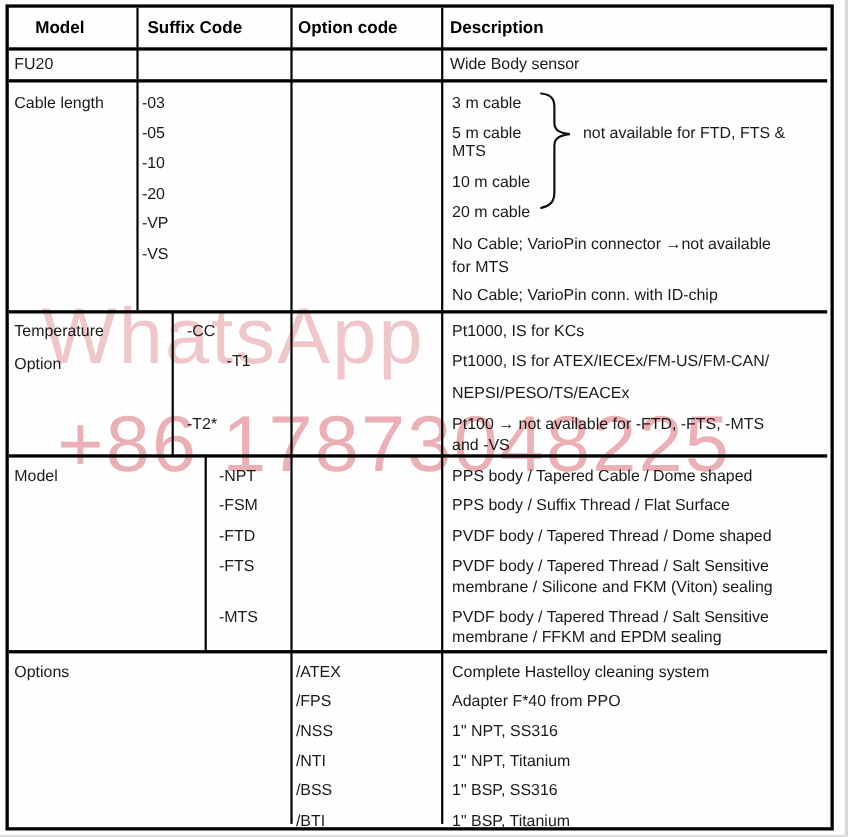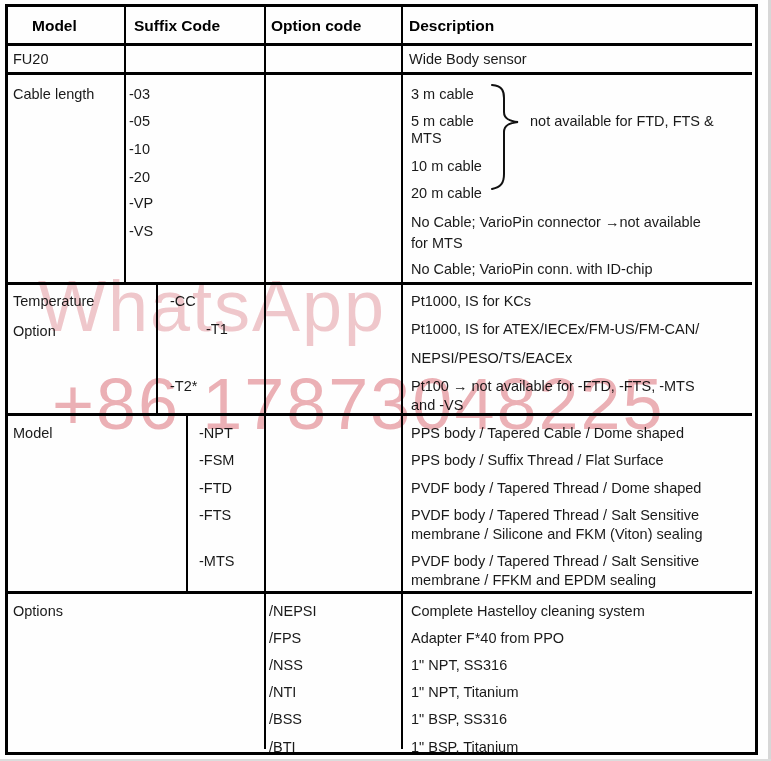--- a/index.html
+++ b/index.html
@@ -93,21 +93,21 @@
   <div class="t" style="left:199px;top:551px;">-MTS</div>
   <div class="t" style="left:411px;top:423px;">PPS body / Tapered Cable / Dome shaped</div>
   <div class="t" style="left:411px;top:450px;">PPS body / Suffix Thread / Flat Surface</div>
   <div class="t" style="left:411px;top:478px;">PVDF body / Tapered Thread / Dome shaped</div>
   <div class="t" style="left:411px;top:505px;">PVDF body / Tapered Thread / Salt Sensitive</div>
   <div class="t" style="left:411px;top:524px;">membrane / Silicone and FKM (Viton) sealing</div>
   <div class="t" style="left:411px;top:551px;">PVDF body / Tapered Thread / Salt Sensitive</div>
   <div class="t" style="left:411px;top:570px;">membrane / FFKM and EPDM sealing</div>
 
   <div class="t" style="left:13px;top:601px;">Options</div>
-  <div class="t" style="left:269px;top:601px;">/NEPSI</div>
+  <div class="t" style="left:269px;top:601px;">/ATEX</div>
   <div class="t" style="left:269px;top:628px;">/FPS</div>
   <div class="t" style="left:269px;top:655px;">/NSS</div>
   <div class="t" style="left:269px;top:682px;">/NTI</div>
   <div class="t" style="left:269px;top:709px;">/BSS</div>
   <div class="t" style="left:269px;top:737px;">/BTI</div>
   <div class="t" style="left:411px;top:601px;">Complete Hastelloy cleaning system</div>
   <div class="t" style="left:411px;top:628px;">Adapter F*40 from PPO</div>
   <div class="t" style="left:411px;top:655px;">1" NPT, SS316</div>
   <div class="t" style="left:411px;top:682px;">1" NPT, Titanium</div>
   <div class="t" style="left:411px;top:709px;">1" BSP, SS316</div>

